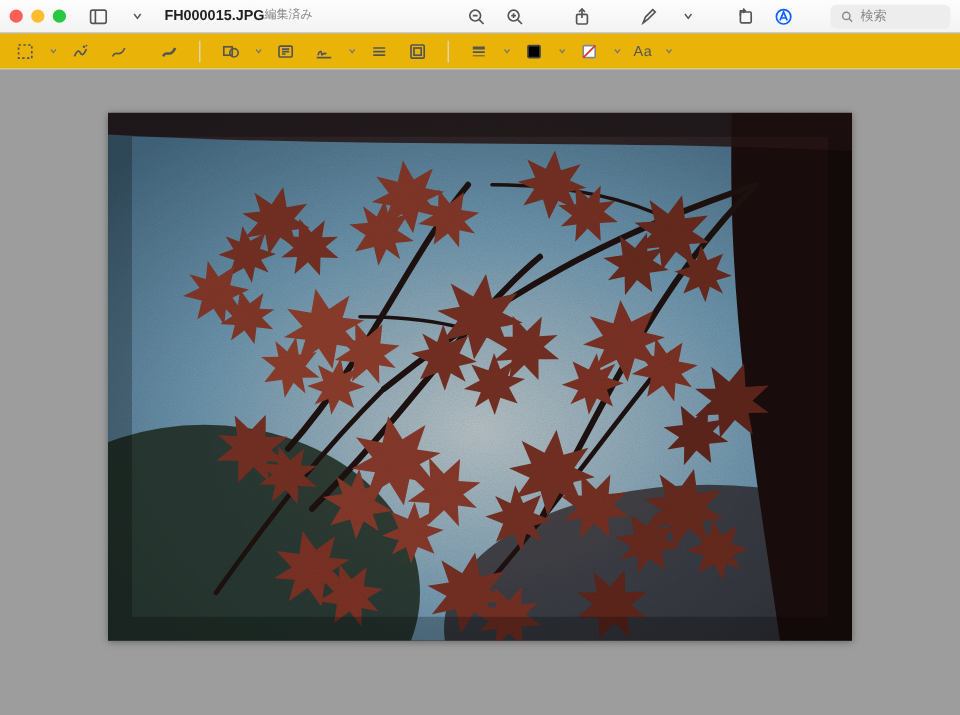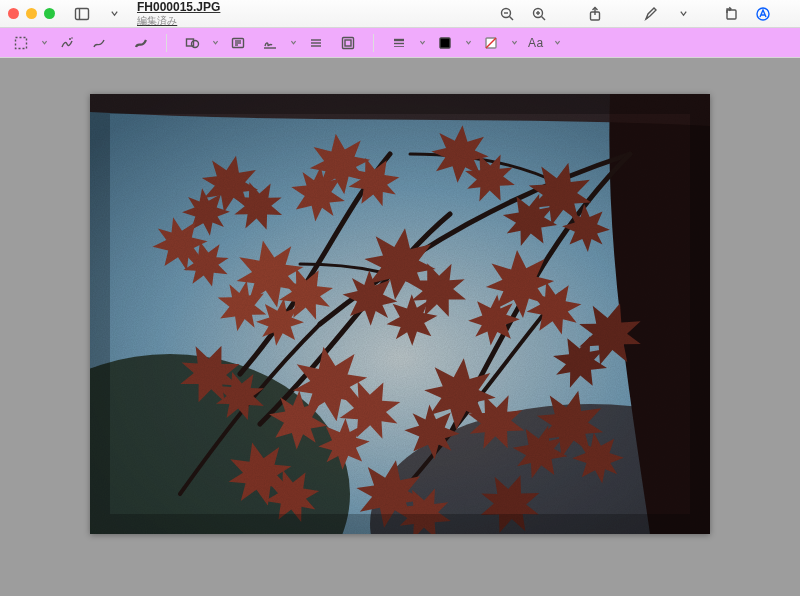--- a/index.html
+++ b/index.html
@@ -25,37 +25,37 @@
   .red { background:#ff5f57; }
   .yellow { background:#febc2e; }
   .green { background:#28c840; }
   .tb-btn {
     display:flex; align-items:center; justify-content:center;
     height:20px; min-width:22px; color:#555;
     border-radius:4px;
   }
   .tb-btn svg { width:16px; height:16px; stroke:#555; fill:none; stroke-width:1.4; }
   .chev svg { width:9px;height:9px; }
-  .title-wrap { display:flex; flex-direction:column; line-height:1.1; margin-left:2px;text-decoration:underline; }
+  .title-wrap { display:flex; flex-direction:row; line-height:1.1; margin-left:2px; }
   .title { font-size:12px; font-weight:600; color:#222; }
   .subtitle { font-size:10px; color:#888; }
   .spacer { flex:1; }
   .search {
     display:flex; align-items:center; gap:5px;
     background:#ededed; border-radius:5px;
     height:20px; padding:0 8px; min-width:100px;
     color:#8a8a8a;
   }
   .search svg { width:12px;height:12px; stroke:#8a8a8a; fill:none; stroke-width:1.6;}
   .search span { font-size:11px; }
   .blue svg { stroke:#0a60ff; }
 
   .toolbar2 {
     height: 30px;
-    background: #f0abfc;
+    background: #eab308;
     border-bottom: 1px solid #d6d6d6;
     display:flex; align-items:center;
     padding: 0 8px;
     gap: 6px;
   }
   .toolbar2 .sep { width:1px; height:18px; background:#ddd; margin:0 6px; }
   .icobtn {
     width:26px; height:22px; display:flex;align-items:center;justify-content:center;
     border-radius:4px; color:#555;
   }
@@ -154,20 +154,27 @@
         <polyline points="6.3,1.2 8,3 6.3,4.8"></polyline>
       </svg>
   </div>
   <div class="tb-btn blue">
     <svg viewBox="0 0 16 16">
         <circle cx="8" cy="8" r="6"></circle>
         <path d="M5 11 L8 4 L11 11 M6 9 L10 9"></path>
       </svg>
   </div>
   <div style="width:8px"></div>
+  <div class="search">
+    <svg viewBox="0 0 16 16">
+        <circle cx="7" cy="7" r="4"></circle>
+        <line x1="10" y1="10" x2="13.5" y2="13.5"></line>
+      </svg>
+    <span>検索</span>
+  </div>
 </div>
 
 <div class="toolbar2">
   <div class="icobtn">
     <svg viewBox="0 0 16 16">
         <rect x="2.5" y="2.5" width="11" height="11" stroke-dasharray="2 2"></rect>
       </svg>
   </div>
   <div class="mini-chev">
       <svg viewBox="0 0 10 10">

